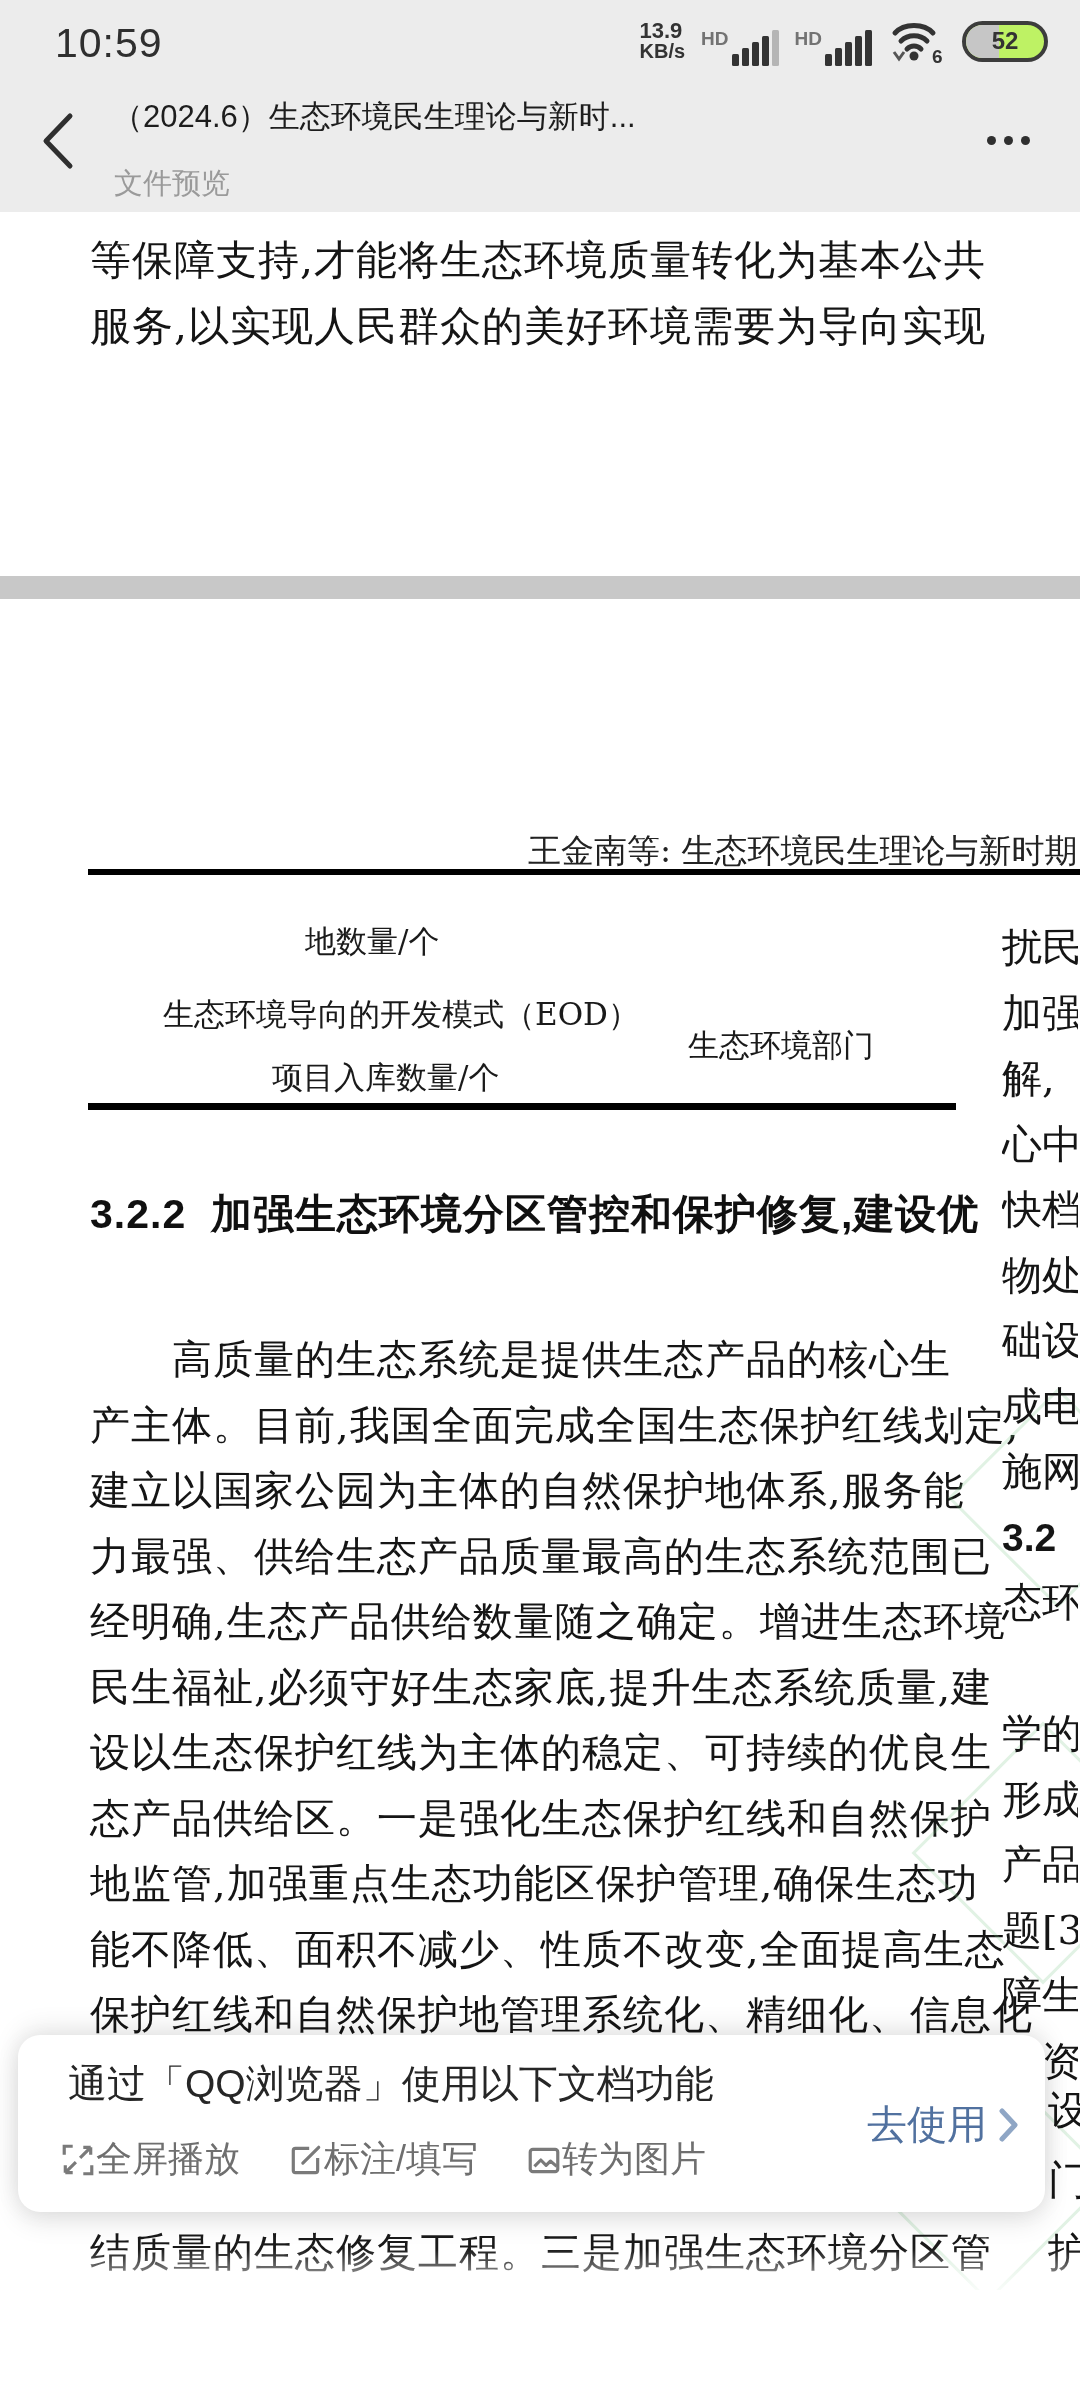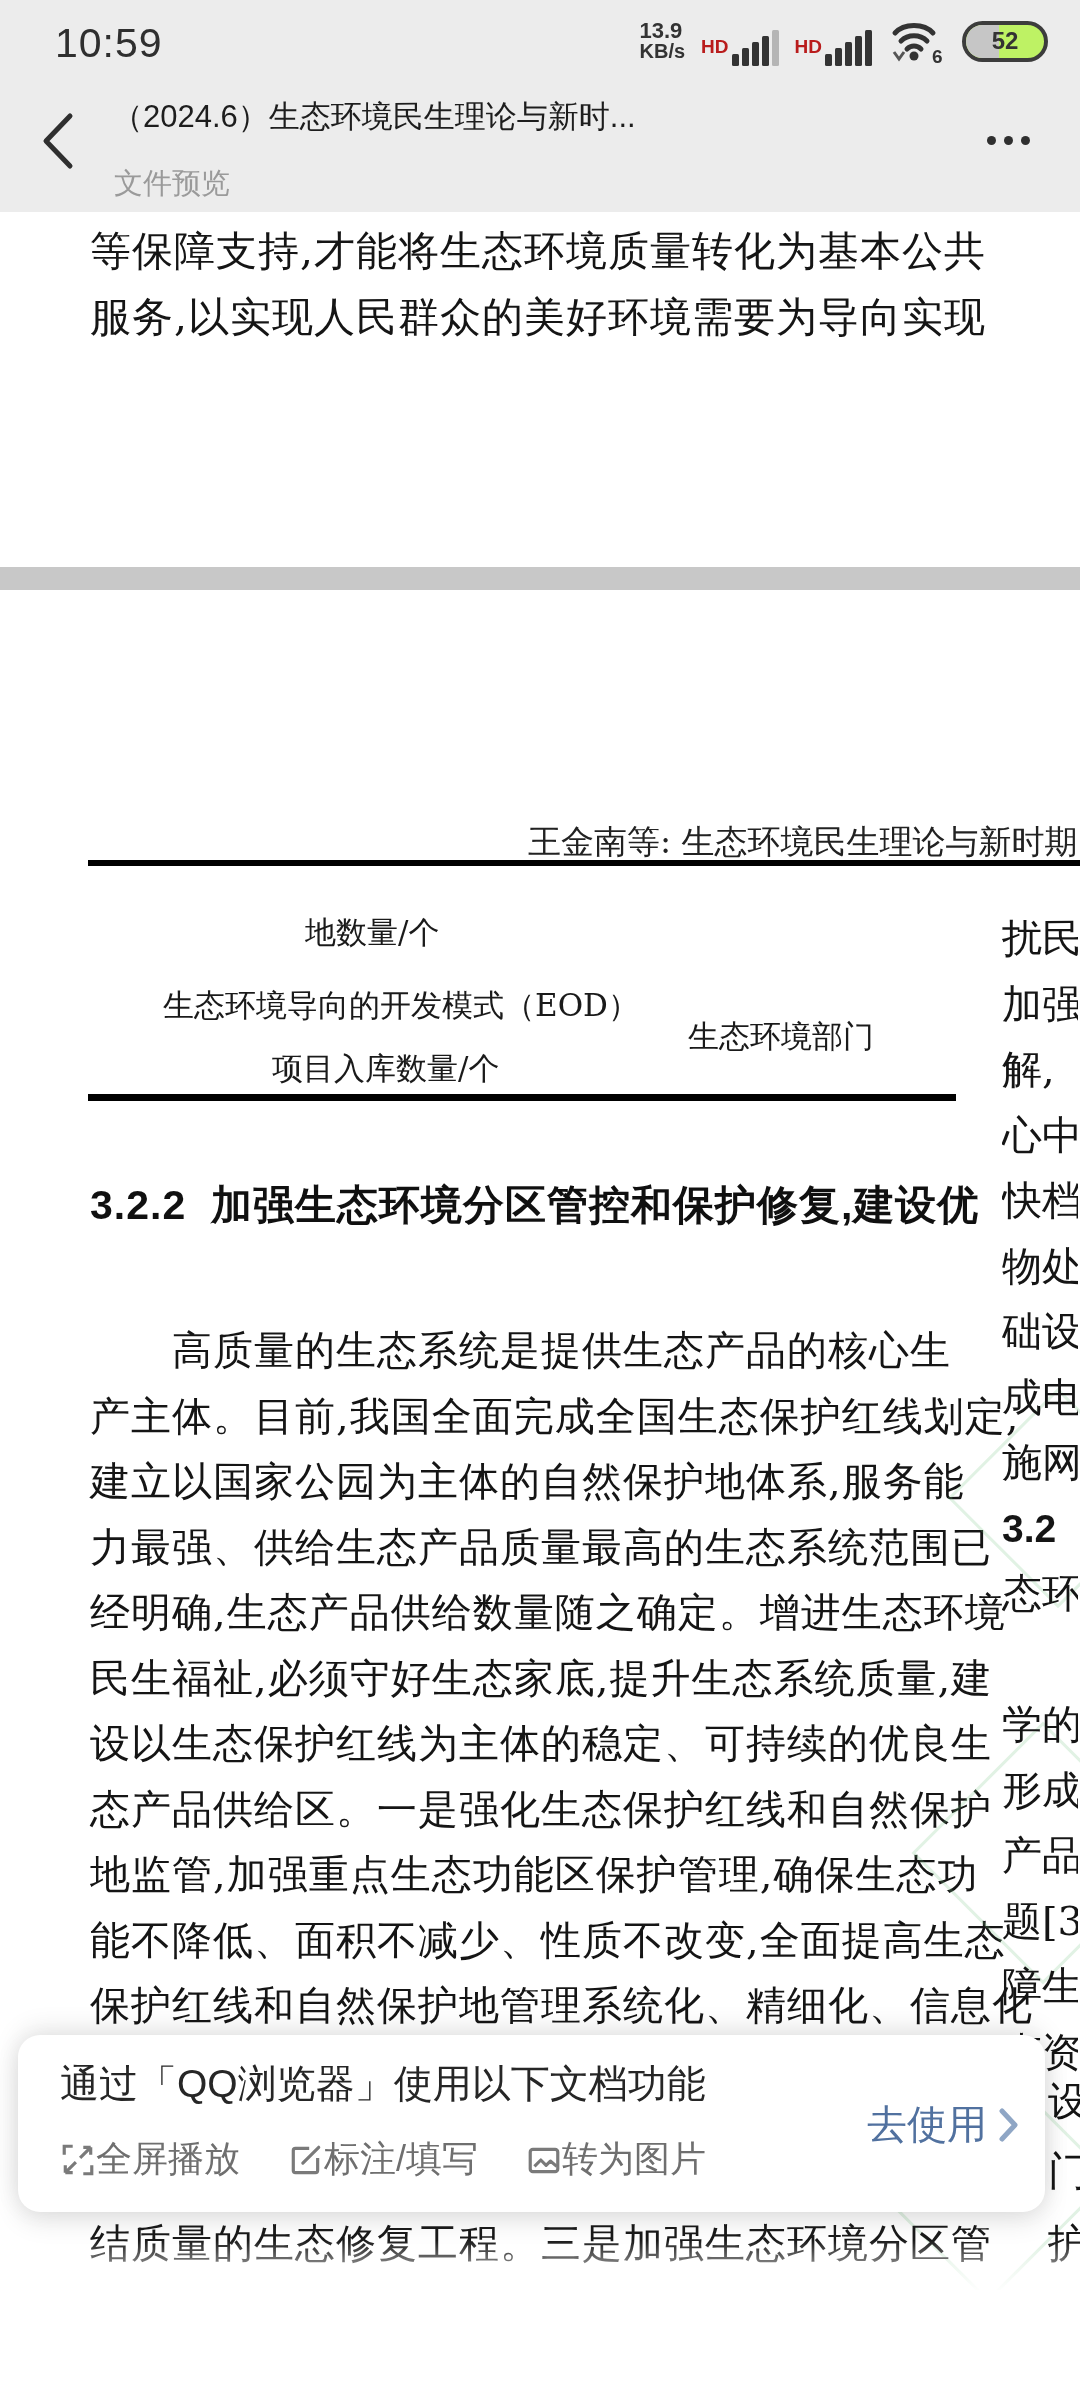--- a/index.html
+++ b/index.html
@@ -5,38 +5,38 @@
   html,body{margin:0;padding:0;background:#555;}
   .screen{position:relative;width:1080px;height:2400px;background:#fff;overflow:hidden;
           font-family:"Liberation Sans",sans-serif;}
   
   .topbar{position:absolute;left:0;top:0;width:1080px;height:212px;background:#ececec;z-index:6;}
   .time{position:absolute;left:55px;top:20px;font-size:41px;font-weight:500;color:#2f2f2f;letter-spacing:1px;}
   .statuscluster{position:absolute;right:38px;top:14px;height:54px;display:flex;align-items:center;gap:16px;}
   .netspeed{display:flex;flex-direction:column;align-items:flex-start;line-height:21px;color:#333;font-weight:700;}
   .netspeed .v{font-size:22px;} .netspeed .u{font-size:20px;}
   .sim{display:flex;align-items:flex-start;gap:3px;height:42px;}
-  .sim .hd{font-size:19px;font-weight:700;color:#b91c1c;margin-top:16px;}
+  .sim .hd{font-size:19px;font-weight:700;color:#737373;margin-top:8px;}
   .bars{display:flex;align-items:flex-end;gap:3px;height:40px;margin-top:6px;}
   .bars i{display:block;width:7px;background:#333;border-radius:1.5px;}
   .bars i.dim{background:#b5b5b5;}
   .batt{position:relative;width:86px;height:41px;border:4px solid #3c3c3c;border-radius:21px;box-sizing:border-box;
         background:#bef264;overflow:hidden;}
   .batt .fill{position:absolute;left:0;top:0;bottom:0;width:42%;background:#c6c6c6;}
   .batt .pct{position:absolute;inset:0;display:flex;align-items:center;justify-content:center;
              font-size:24px;font-weight:700;color:#333;}
   .battnub{width:6px;height:15px;background:#3c3c3c;border-radius:0 3px 3px 0;margin-left:-12px;}
   .backbtn{position:absolute;left:36px;top:110px;width:44px;height:62px;}
   .apptitle{position:absolute;left:112px;top:96px;width:800px;font-size:31px;font-weight:500;color:#1d1d1d;
             white-space:nowrap;overflow:hidden;}
   .appsub{position:absolute;left:114px;top:164px;font-size:29px;color:#9a9a9a;}
   .moredots{position:absolute;right:50px;top:136px;display:flex;gap:8px;}
   .moredots i{width:9px;height:9px;border-radius:50%;background:#2f2f2f;display:block;}
   
-  .doc{position:absolute;left:0;top:212px;width:1080px;height:2078px;background:#fff;}
+  .doc{position:absolute;left:0;top:221px;width:1080px;height:2078px;background:#fff;}
   .serifline{position:absolute;font-family:"DejaVu Serif","Liberation Serif",serif;color:#151515;white-space:nowrap;}
   .pagetop{left:90px;top:6px;font-size:41px;line-height:66px;letter-spacing:1px;}
   .grayband{position:absolute;left:0;top:355px;width:1080px;height:23px;background:#c8c8c8;}
   .runhead{left:528px;top:608px;font-size:33px;color:#222;}
   .rule{position:absolute;background:#000;}
   .rule-top{left:88px;top:648px;width:992px;height:6px;}
   .rule-bottom{left:88px;top:882px;width:868px;height:7px;}
   .tcell{position:absolute;font-family:"DejaVu Serif","Liberation Serif",serif;font-size:31px;color:#1a1a1a;white-space:nowrap;}
   .heading{position:absolute;left:90px;font-size:41px;font-weight:700;color:#101010;white-space:pre;letter-spacing:1px;}
   .bodytext{position:absolute;left:90px;top:1106px;width:940px;font-family:"DejaVu Serif","Liberation Serif",serif;
@@ -49,21 +49,21 @@
   .rightcol div.secnum{font-family:"Liberation Sans",sans-serif;font-weight:700;font-size:39px;}
   .sidefrag{position:absolute;width:34px;overflow:hidden;font-family:"DejaVu Serif","Liberation Serif",serif;
             font-size:40px;color:#151515;white-space:nowrap;z-index:2;}
   .bottomline{left:90px;top:2004px;font-size:40px;color:#1a1a1a;letter-spacing:1px;z-index:2;}
   .fadeout{position:absolute;left:0;top:2028px;width:1080px;height:62px;z-index:3;
            background:linear-gradient(to bottom,rgba(255,255,255,0),#ffffff 85%);}
   .wm{position:absolute;border:3px solid rgba(120,195,130,0.22);transform:rotate(45deg);z-index:1;}
   
   .banner{position:absolute;left:18px;top:2035px;width:1027px;height:177px;background:#fff;border-radius:22px;
           box-shadow:0 -6px 26px rgba(0,0,0,0.10),0 10px 26px rgba(0,0,0,0.10);z-index:5;}
-  .banner-title{position:absolute;left:42px;top:22px;font-size:39px;font-weight:500;color:#262626;white-space:nowrap;}
+  .banner-title{position:absolute;left:50px;top:22px;font-size:39px;font-weight:500;color:#262626;white-space:nowrap;}
   .banner-action{position:absolute;right:26px;top:62px;display:flex;align-items:center;gap:10px;cursor:pointer;}
   .banner-action span{font-size:40px;font-weight:500;color:#51719f;}
   .features{position:absolute;left:42px;top:100px;display:flex;gap:48px;align-items:center;}
   .feat{display:flex;align-items:center;}
   .feat span{font-size:36px;color:#6f6f6f;}
   
   .navbar{position:absolute;left:0;top:2290px;width:1080px;height:110px;background:#fff;z-index:6;}
   .menu-ic{position:absolute;left:271px;top:2314px;display:flex;flex-direction:column;gap:10px;}
   .menu-ic i{display:block;width:50px;height:7px;background:#8a8a8a;border-radius:3.5px;}
   .home-ic{position:absolute;left:509px;top:2306px;width:52px;height:64px;border:7px solid #8a8a8a;

